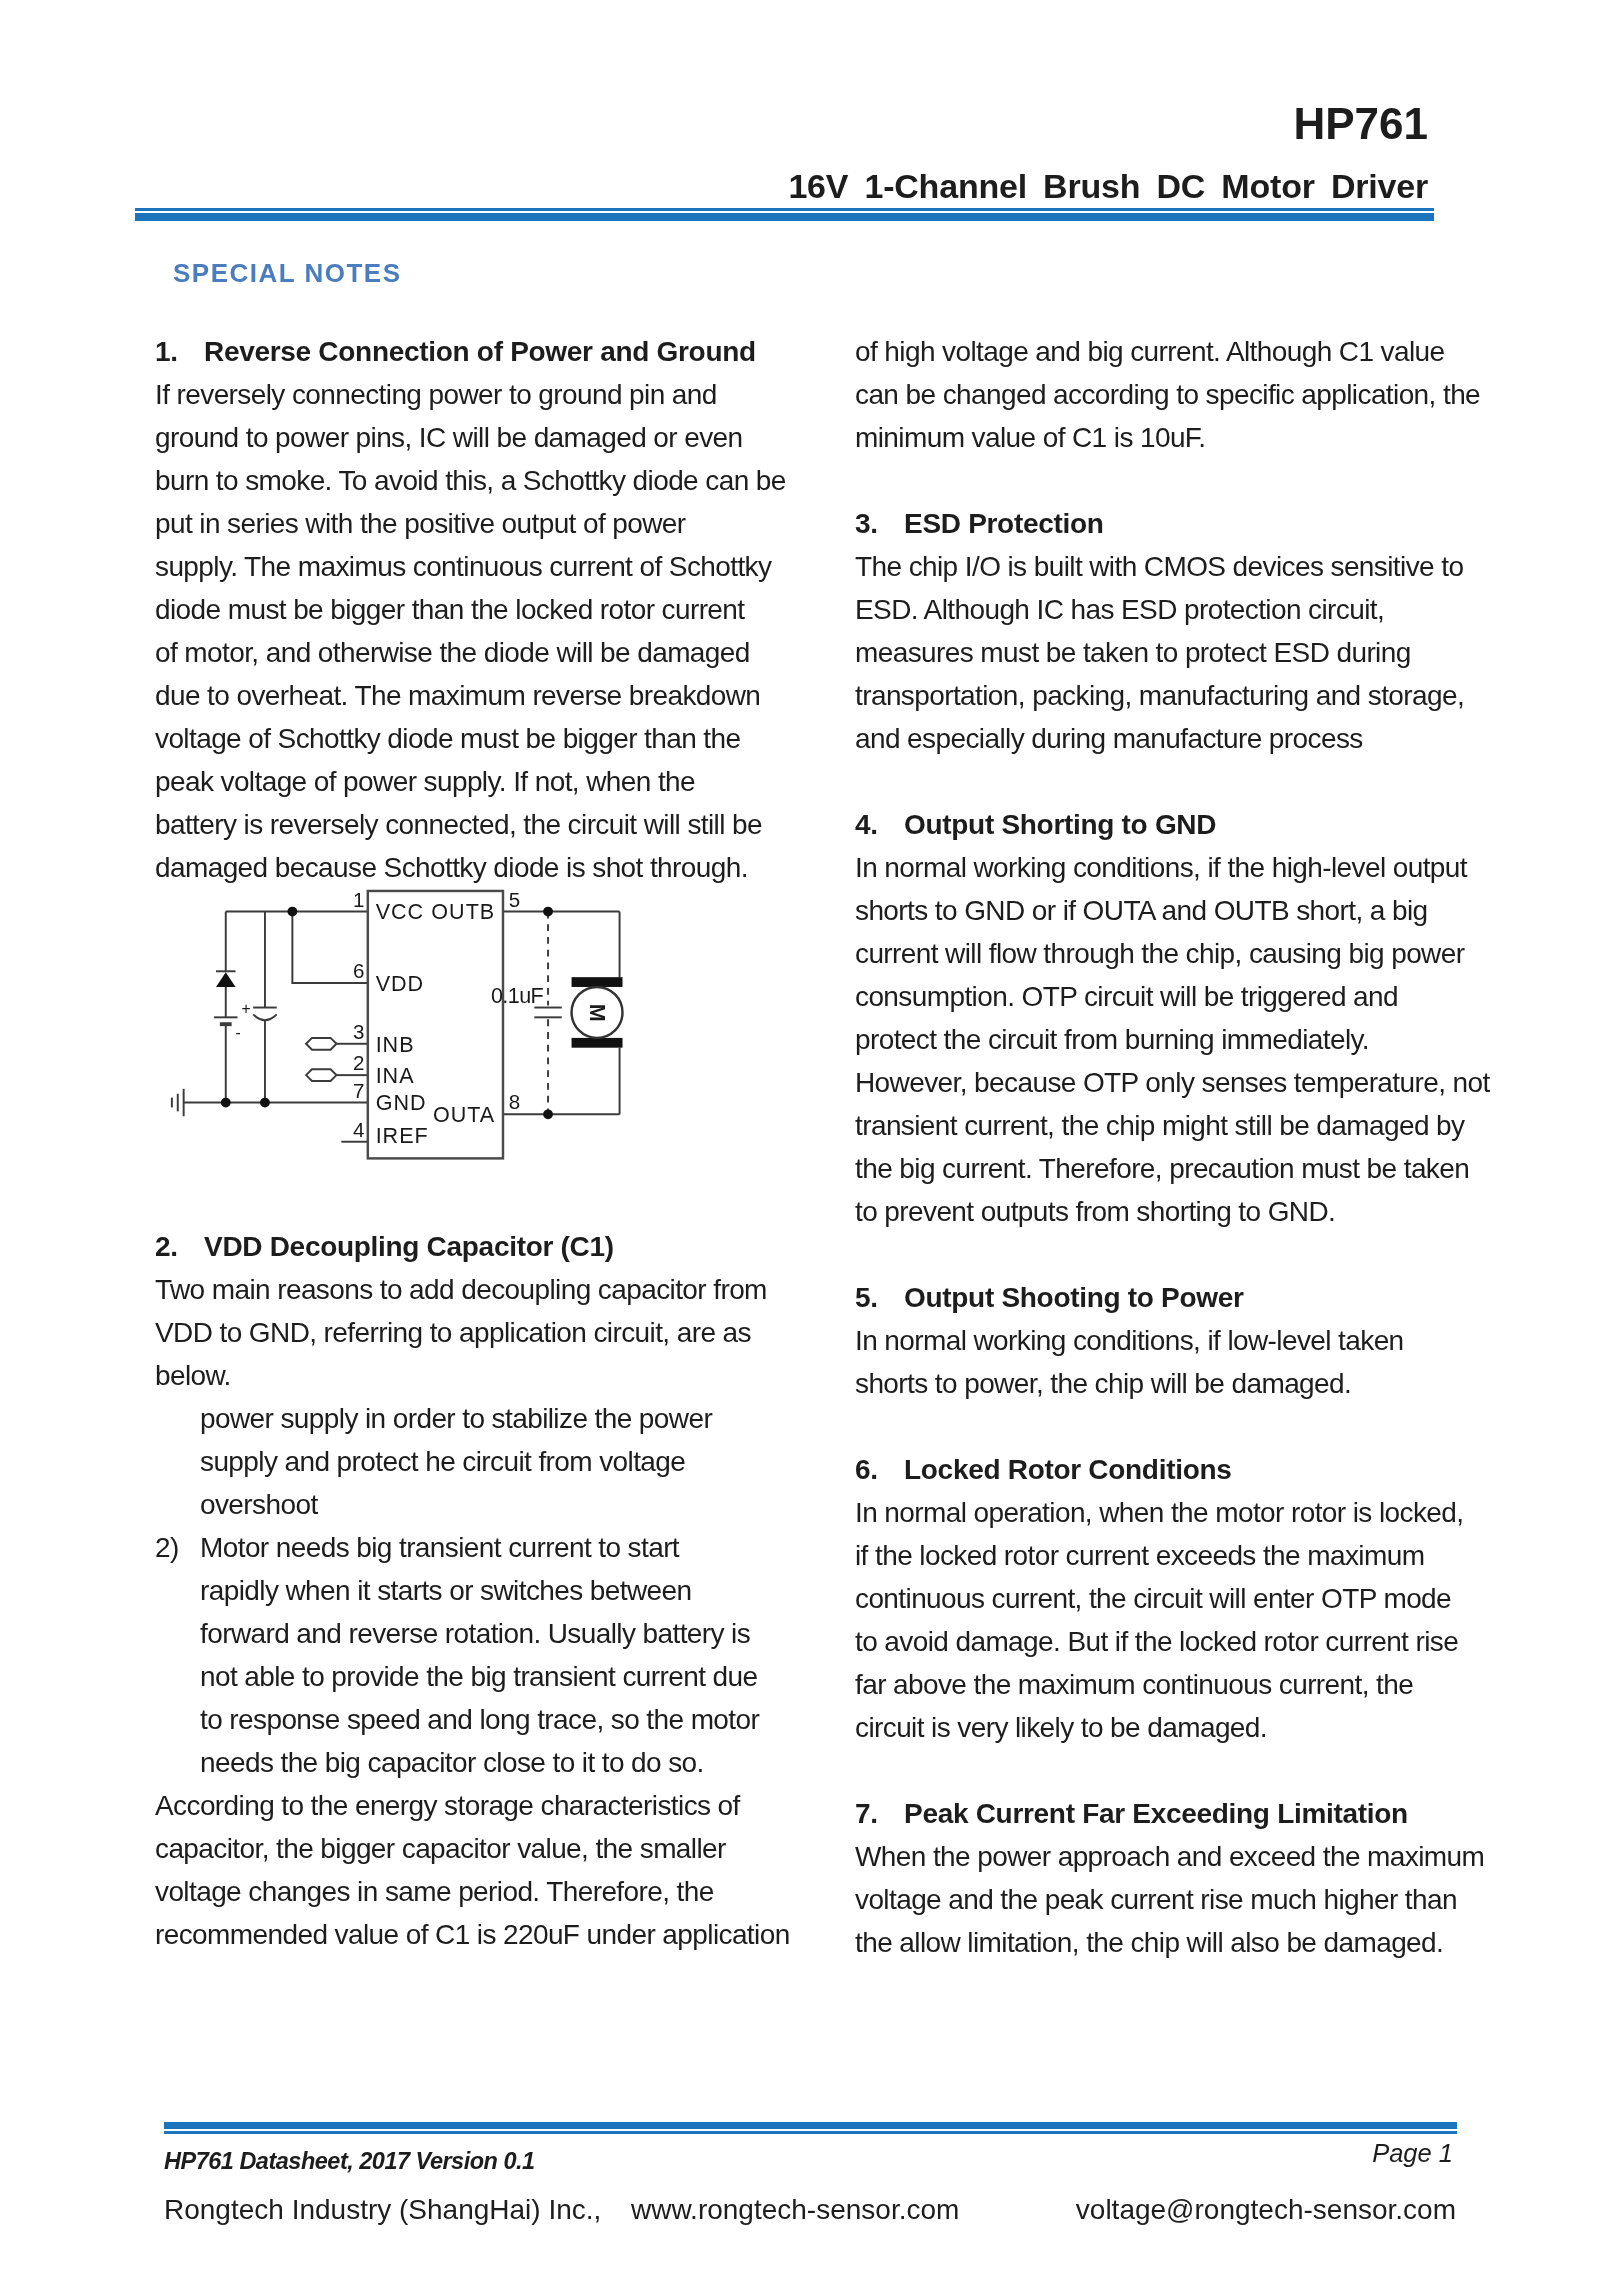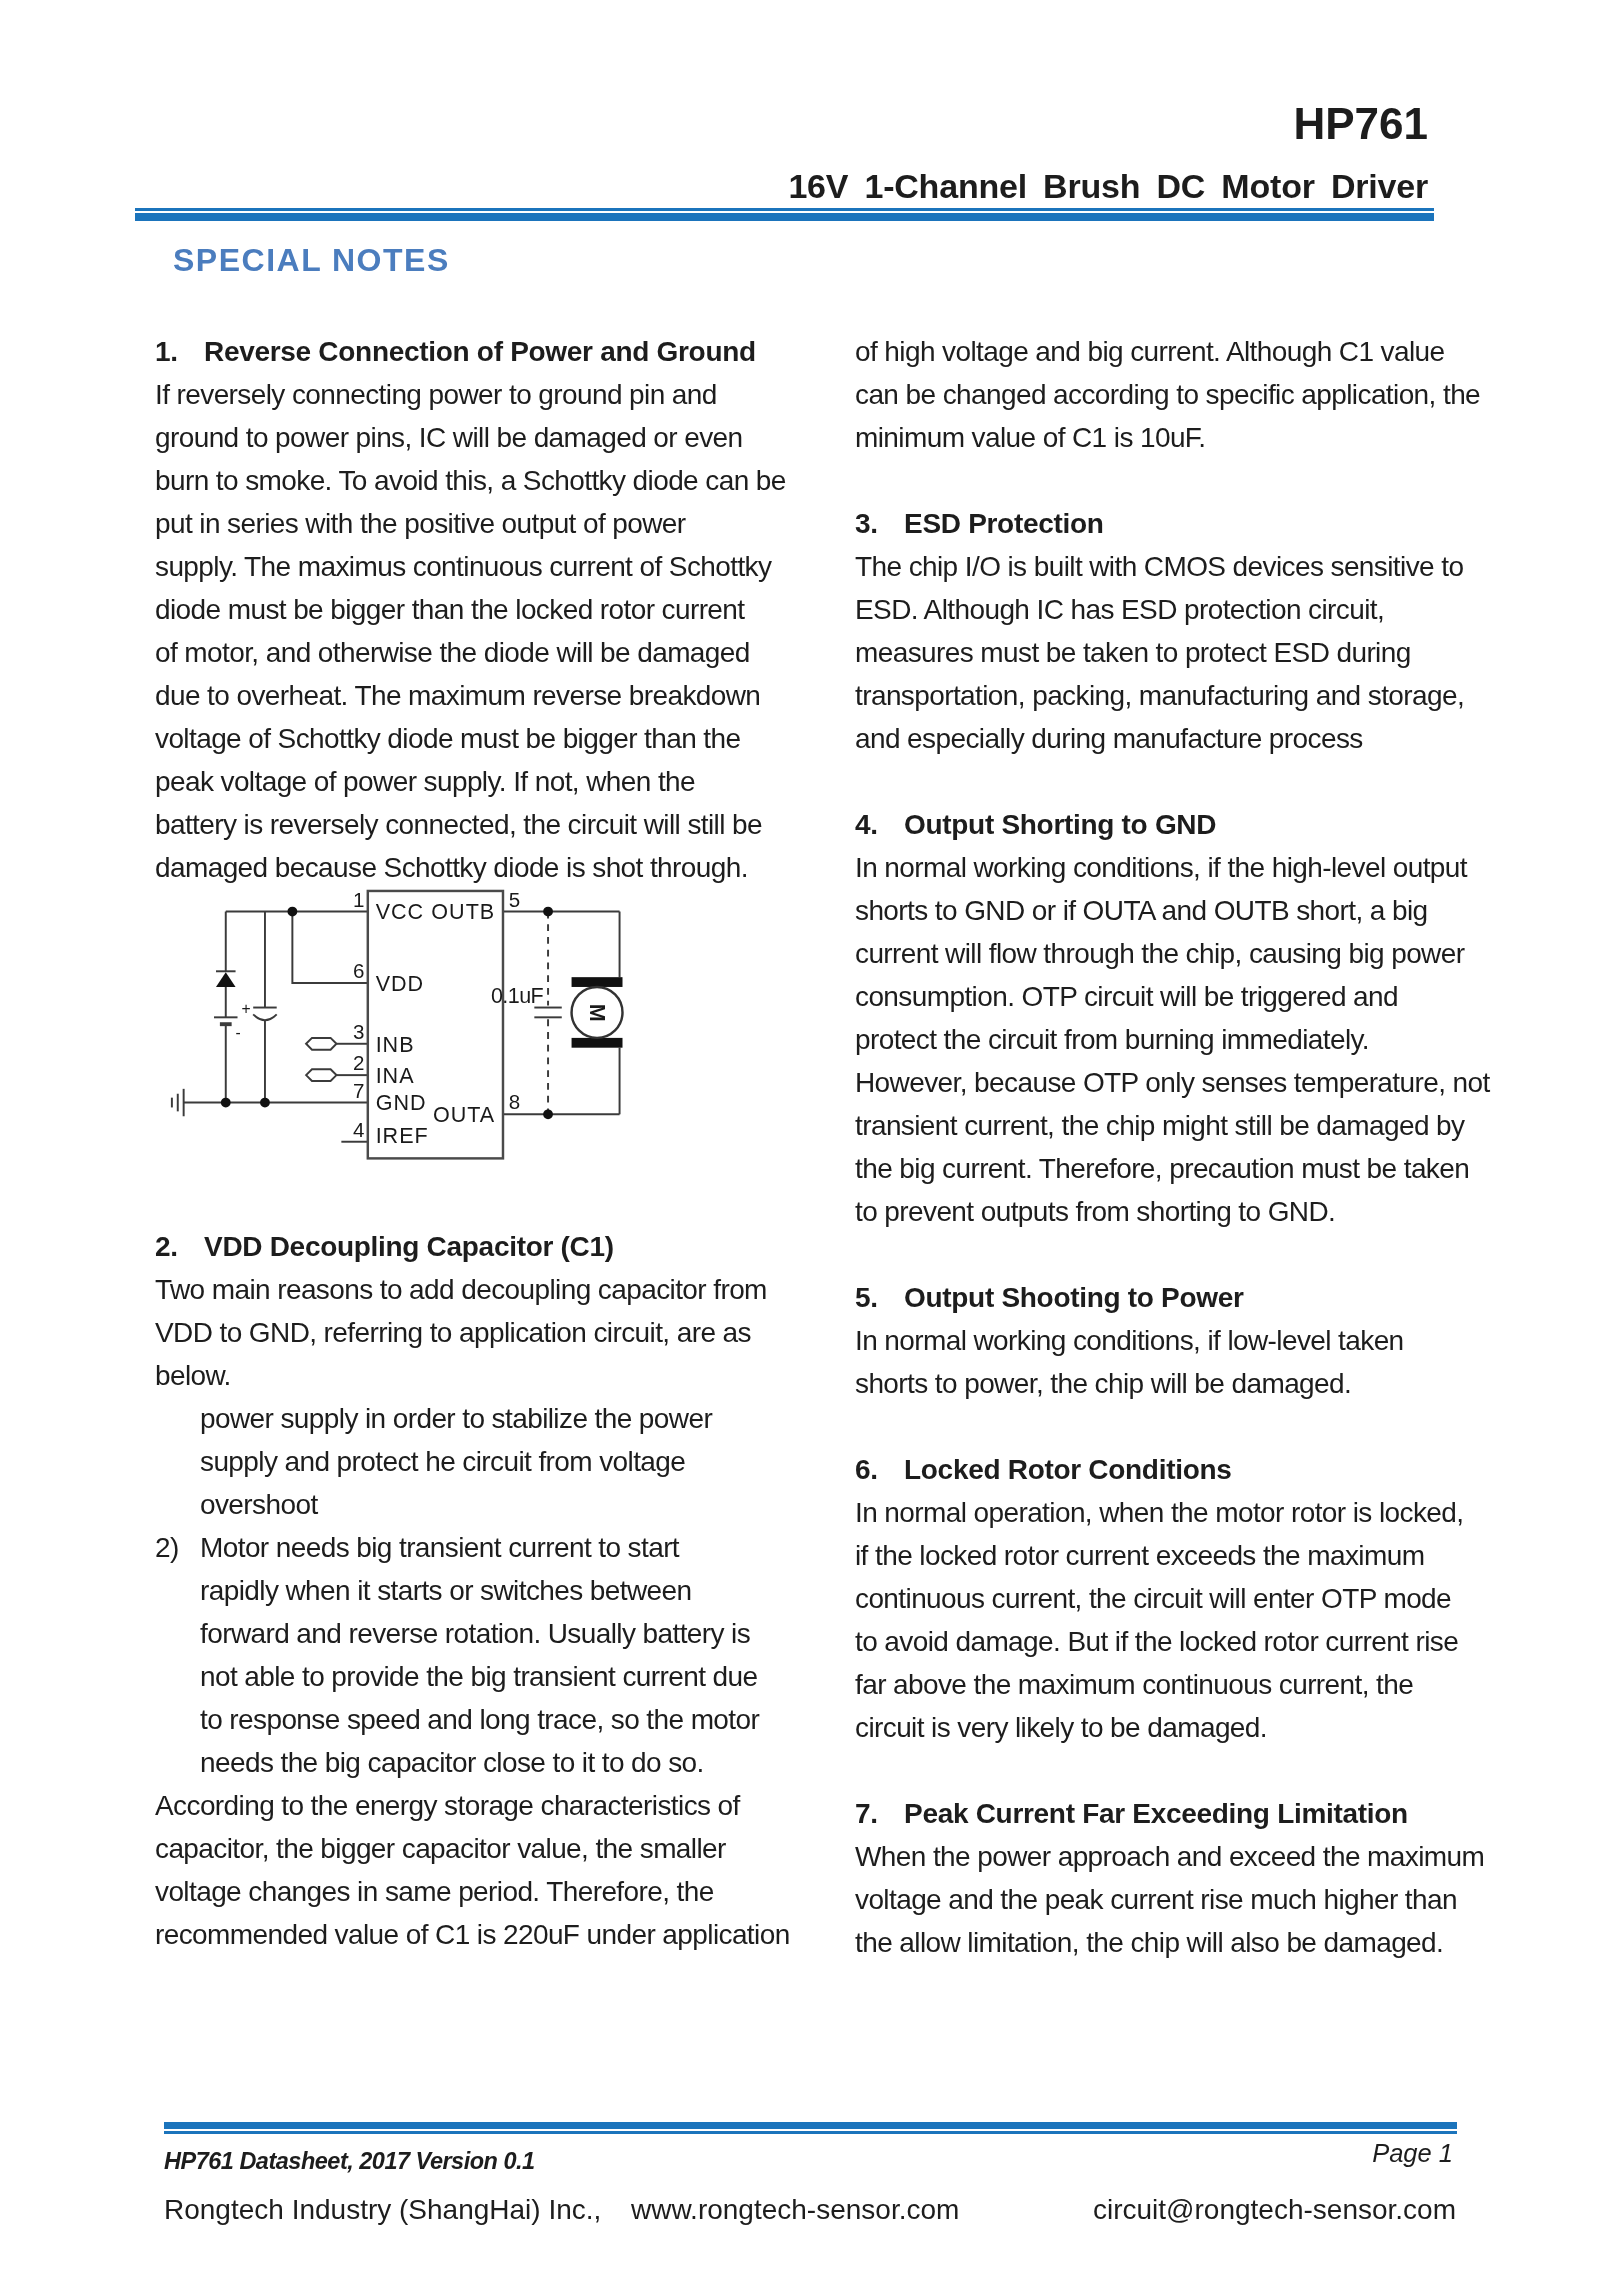--- a/index.html
+++ b/index.html
@@ -9,21 +9,21 @@
   
   .product{position:absolute;top:102px;right:193px;font-size:44px;font-weight:bold;line-height:1;letter-spacing:0px;}
   .subtitle{position:absolute;top:169px;right:193px;font-size:34px;font-weight:bold;line-height:1;word-spacing:6.9px;letter-spacing:-0.2px;}
   .rule{position:absolute;background:#1b74bc;}
   .hr-thin{left:135px;top:208px;width:1299px;height:2.9px;}
   .hr-thick{left:135px;top:213px;width:1299px;height:7.8px;}
   .fr-thick{left:164px;top:2122px;width:1293px;height:6.9px;}
   .fr-thin{left:164px;top:2131px;width:1293px;height:2.9px;}
 
   
-  .page-title{position:absolute;left:173px;top:244px;font-size:32px;font-weight:bold;line-height:1;
+  .page-title{position:absolute;left:173px;top:260px;font-size:26px;font-weight:bold;line-height:1;
               color:#4b7dbe;letter-spacing:1.5px;}
 
   
   .col{position:absolute;top:330px;}
   .col-left{left:155px;width:676px;}
   .col-right{left:855px;width:706px;}
   .row{height:43px;line-height:43px;font-size:28px;letter-spacing:-0.6px;white-space:nowrap;}
   .row.h{font-weight:bold;letter-spacing:-0.3px;}
   .row .num{display:inline-block;width:49px;}
   .row.li .num{width:45px;}
@@ -192,16 +192,16 @@
       <div class="row l">voltage and the peak current rise much higher than</div>
       <div class="row l">the allow limitation, the chip will also be damaged.</div>
     </div>
 
   <div class="rule fr-thick"></div>
   <div class="rule fr-thin"></div>
   <div class="doc-info">HP761 Datasheet, 2017 Version 0.1</div>
   <div class="page-num">Page 1</div>
   <div class="company">Rongtech Industry (ShangHai) Inc.,</div>
   <div class="website">www.rongtech-sensor.com</div>
-  <div class="email">circuit@rongtech-sensor.com</div>
+  <div class="email">voltage@rongtech-sensor.com</div>
 
 </div>
 
 
 </body></html>

